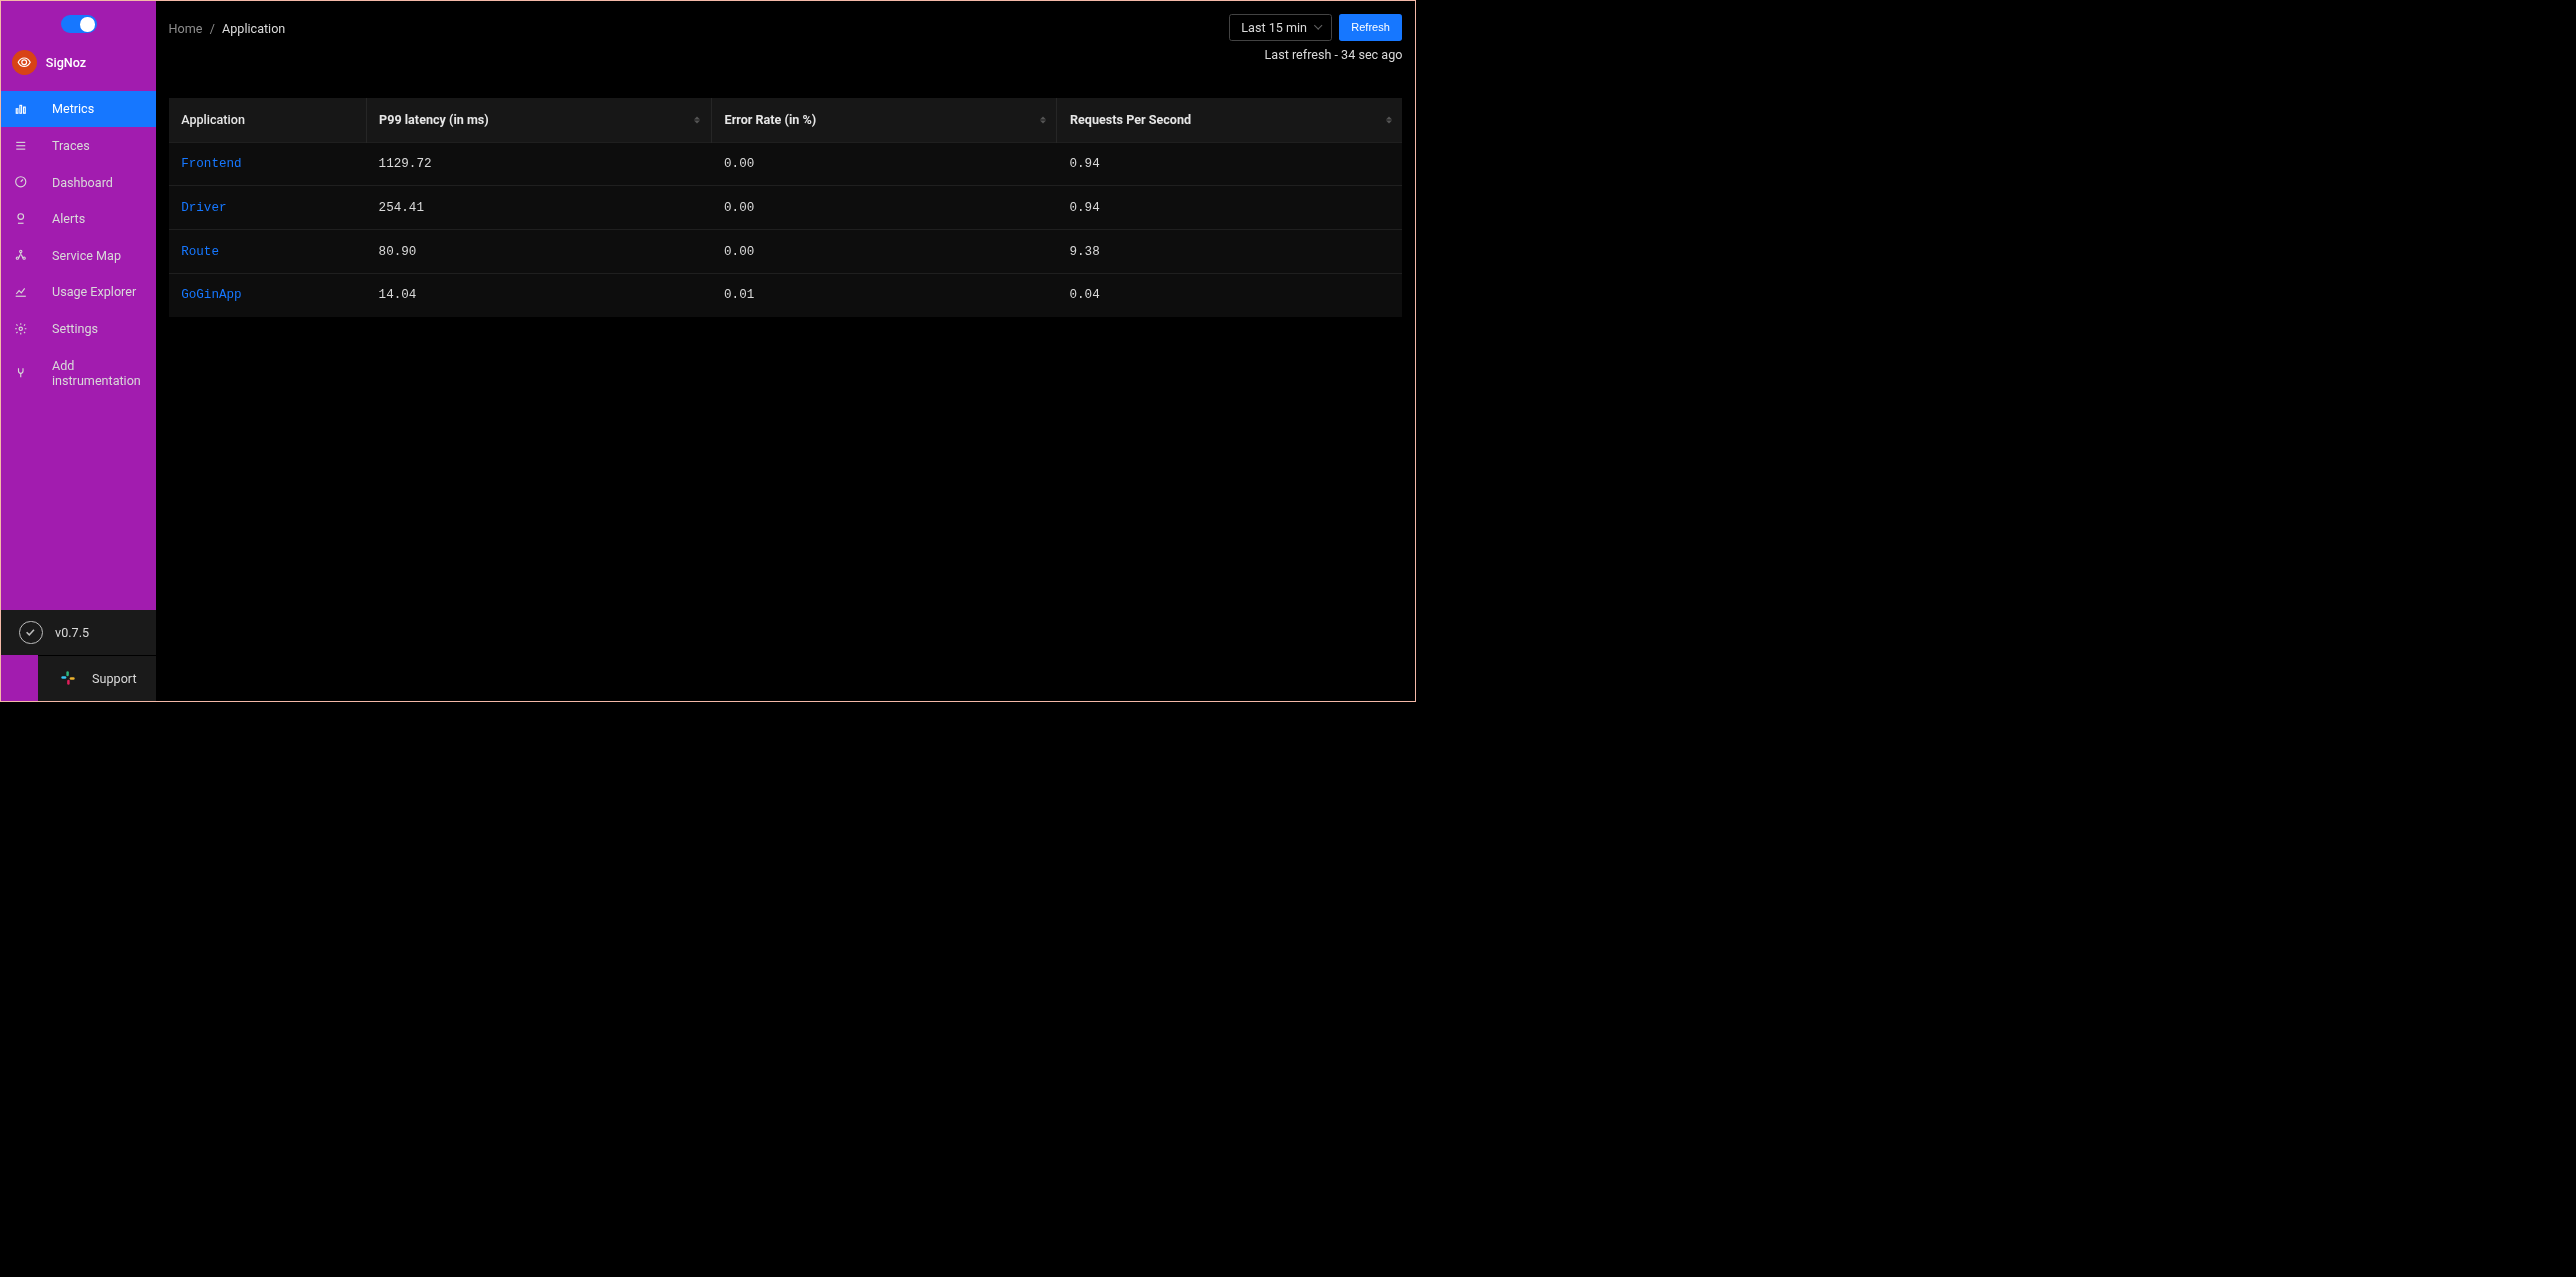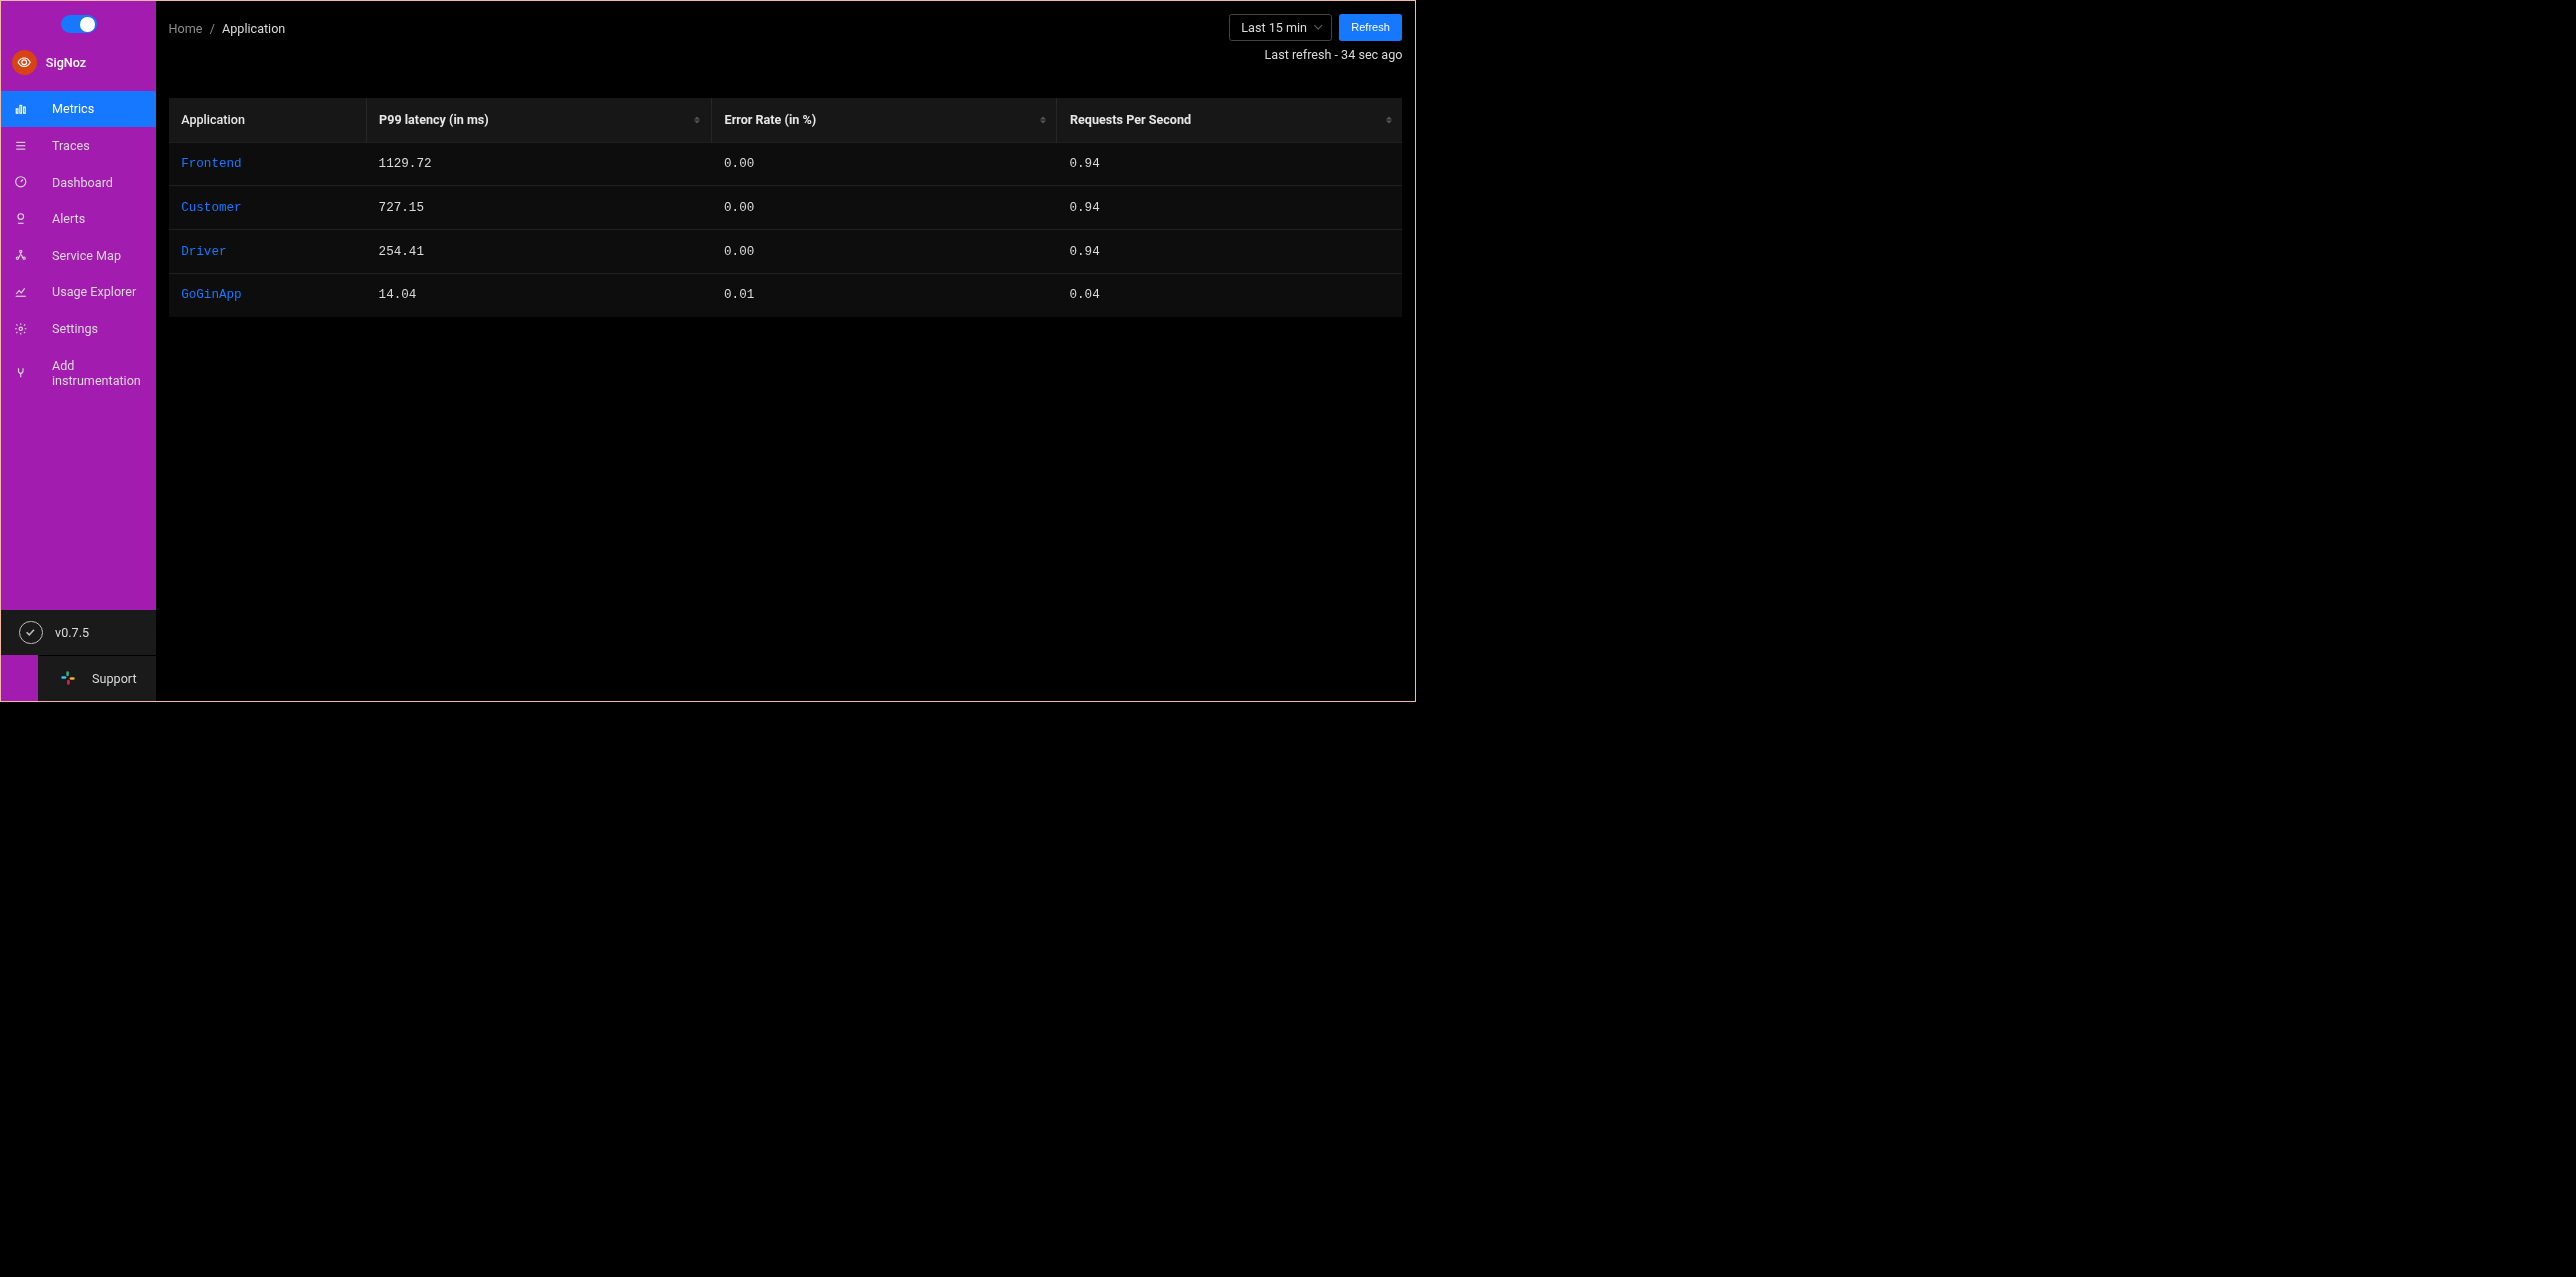--- a/index.html
+++ b/index.html
@@ -364,32 +364,32 @@
           </tr>
         </thead>
         <tbody>
           <tr>
             <td class="app-name"><a>Frontend</a></td>
             <td>1129.72</td>
             <td>0.00</td>
             <td>0.94</td>
           </tr>
           <tr>
-            <td class="app-name"><a>Customer</a></td>
-            <td>727.15</td>
-            <td>0.00</td>
-            <td>0.94</td>
-          </tr>
-          <tr>
             <td class="app-name"><a>Driver</a></td>
             <td>254.41</td>
             <td>0.00</td>
             <td>0.94</td>
           </tr>
           <tr>
+            <td class="app-name"><a>Route</a></td>
+            <td>80.90</td>
+            <td>0.00</td>
+            <td>9.38</td>
+          </tr>
+          <tr>
             <td class="app-name"><a>GoGinApp</a></td>
             <td>14.04</td>
             <td>0.01</td>
             <td>0.04</td>
           </tr>
         </tbody>
       </table>
     </div>
   </main>
 </div>

